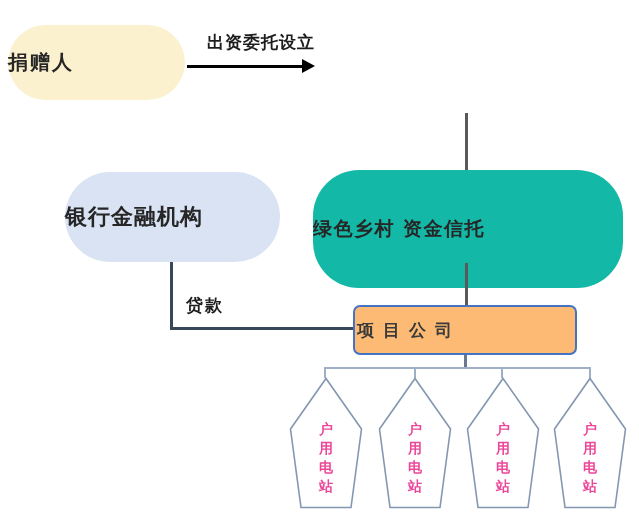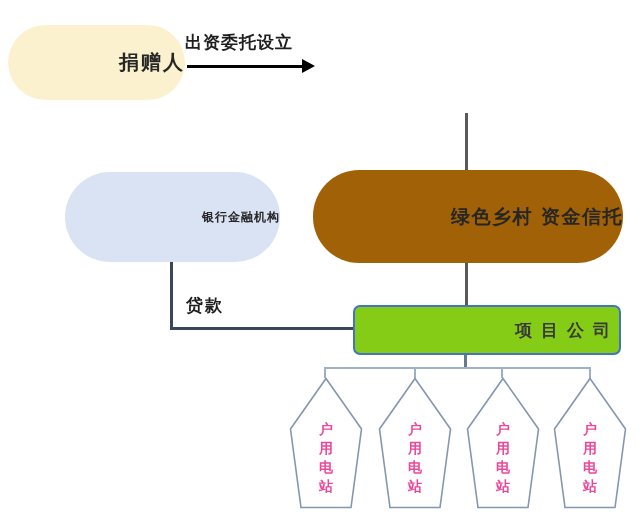--- a/index.html
+++ b/index.html
@@ -2,35 +2,35 @@
 <html><head>
 <meta charset="utf-8">
 <style>
   html,body{margin:0;padding:0;background:#ffffff;}
   body{font-family:"DejaVu Sans",sans-serif;}
   .canvas{
     position:relative;width:639px;height:513px;background:#ffffff;
     overflow:hidden;color:#262626;
   }
   .node{
-    position:absolute;display:flex;align-items:center;justify-content:flex-end;
+    position:absolute;display:flex;align-items:center;justify-content:flex-start;
     font-weight:600;text-align:center;box-sizing:border-box;
   }
   .pill{border-radius:46px;}
   .node-donor{left:8px;top:25px;width:177px;height:75px;background:#FCF1CF;font-size:20px;letter-spacing:2px;}
   .node-charitable{left:313px;top:22px;width:312px;height:91px;background:#853C0D;color:#ffffff;font-size:19px;letter-spacing:1.5px;}
-  .node-bank{left:65px;top:172px;width:215px;height:90px;background:#DAE3F3;font-size:12px;letter-spacing:1px;}
-  .node-fundtrust{left:313px;top:170px;width:310px;height:93px;background:#a16207;font-size:19px;letter-spacing:1.5px;}
+  .node-bank{left:65px;top:172px;width:215px;height:90px;background:#DAE3F3;font-size:22px;letter-spacing:1px;}
+  .node-fundtrust{left:313px;top:170px;width:310px;height:118px;background:#14b8a6;font-size:19px;letter-spacing:1.5px;}
   .node-project{
-    left:353px;top:305px;width:268px;height:50px;background:#84cc16;
+    left:353px;top:305px;width:224px;height:50px;background:#fdba74;
     border:2px solid #4472C4;border-radius:7px;font-size:17px;color:#3a3a3a;
-    letter-spacing:9px;padding-left:9px;
+    letter-spacing:9px;padding-left:2px;
   }
   .edge-label{position:absolute;font-weight:600;color:#1d1d1d;}
-  .label-establish{left:185px;top:31px;width:130px;text-align:left;font-size:17px;letter-spacing:1px;}
+  .label-establish{left:185px;top:31px;width:130px;text-align:right;font-size:17px;letter-spacing:1px;}
   .label-loan{left:186px;top:294px;font-size:17px;letter-spacing:2px;}
   .line{position:absolute;}
   .arrow-shaft{left:187px;top:65px;width:117px;height:3px;background:#000000;}
   .arrow-head{
     left:302px;top:59px;width:0;height:0;
     border-top:7px solid transparent;border-bottom:7px solid transparent;
     border-left:13px solid #000000;
   }
   .vline-1{left:465px;top:113px;width:3px;height:57px;background:#595959;}
   .vline-2{left:465px;top:263px;width:3px;height:42px;background:#595959;}

